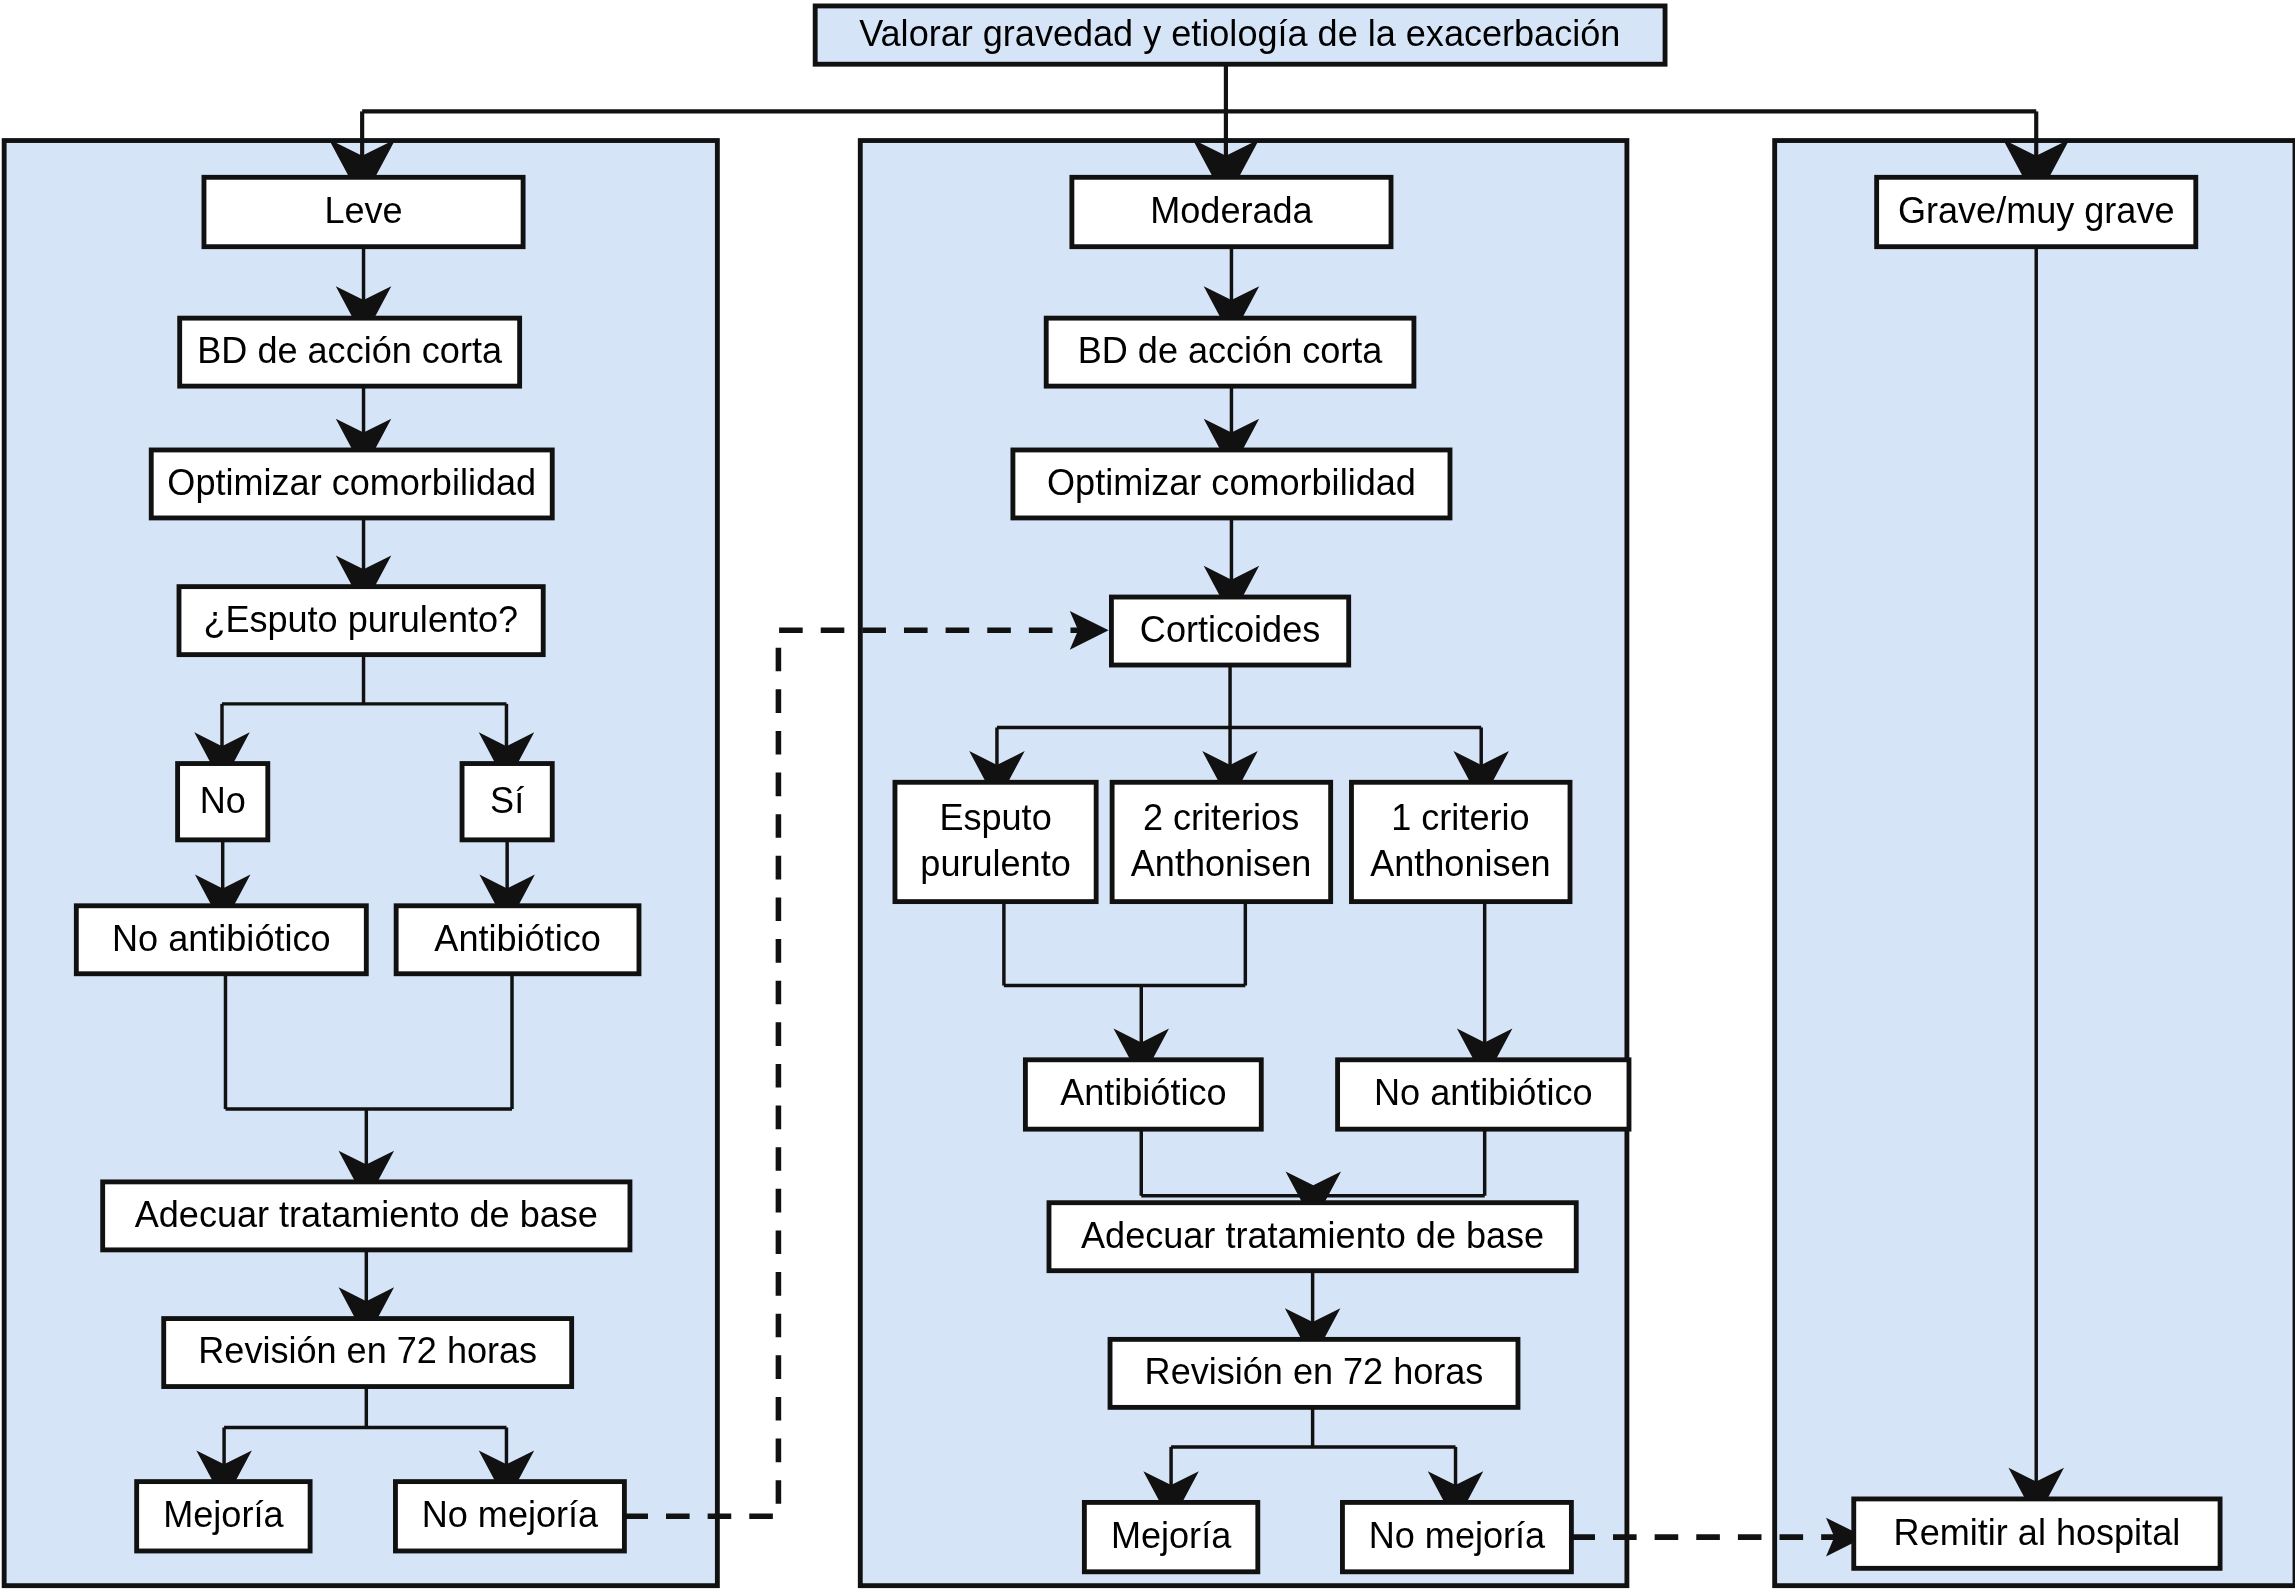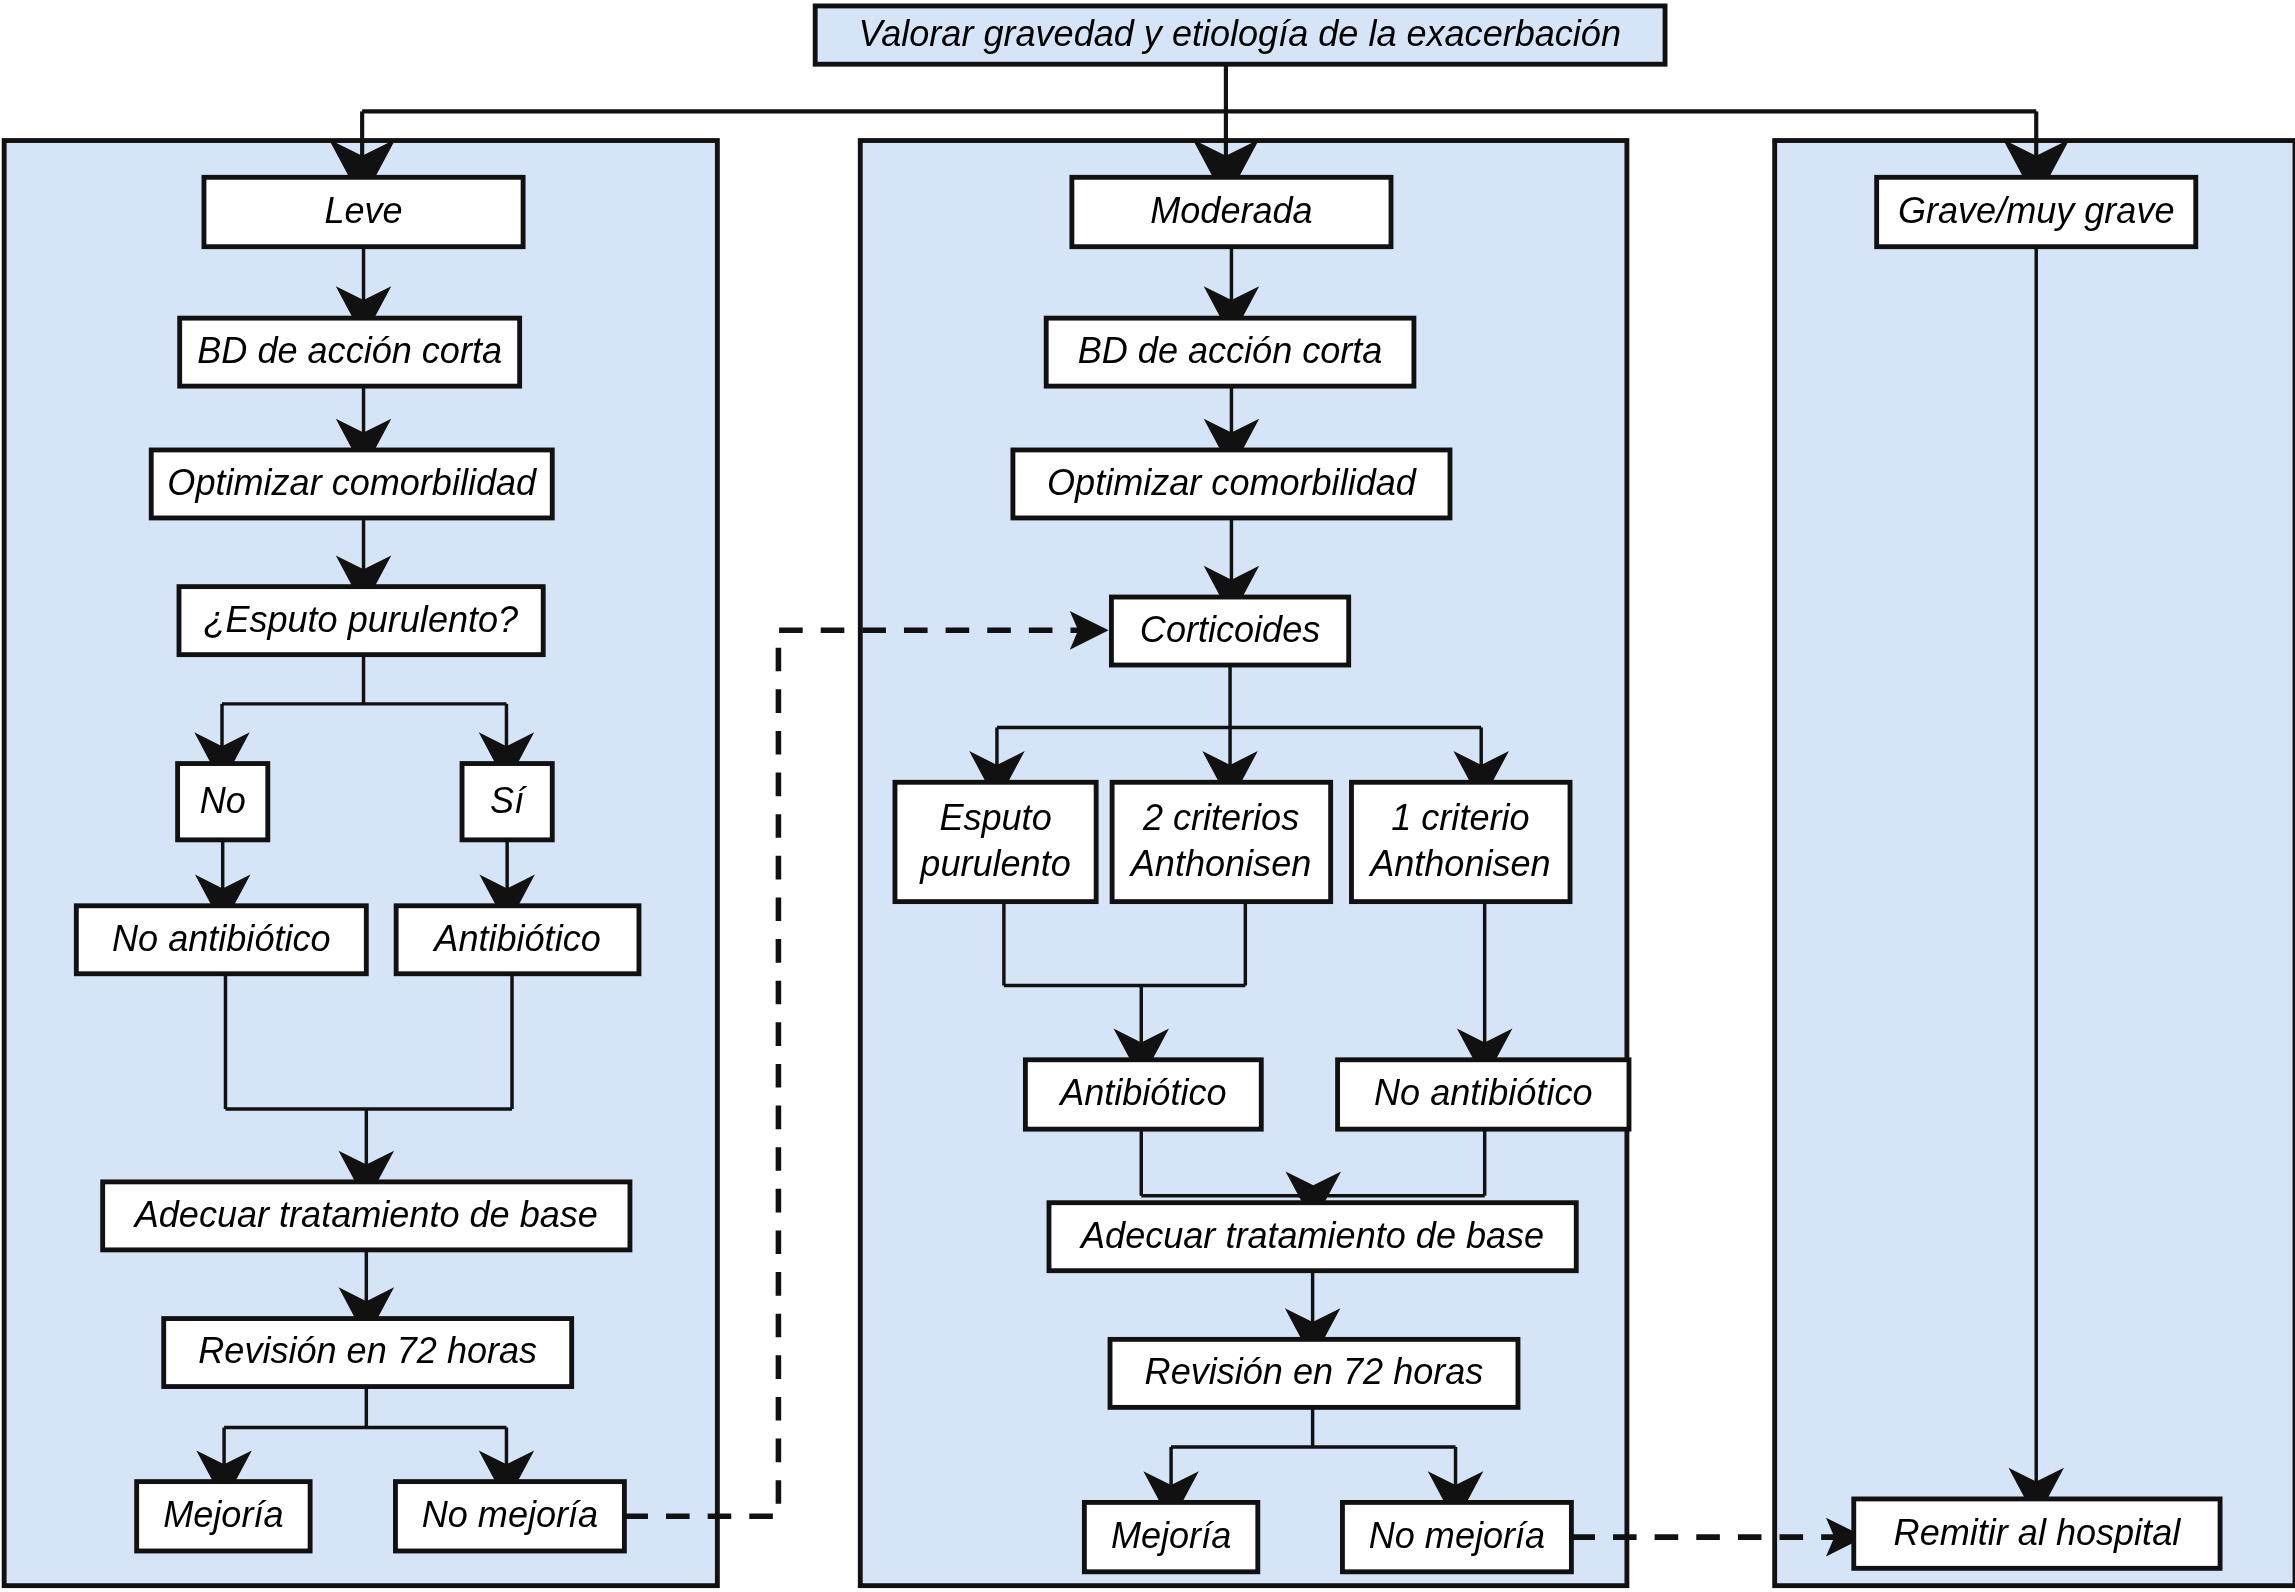--- a/index.html
+++ b/index.html
@@ -1,18 +1,18 @@
 <!DOCTYPE html>
 <html style="font-size:11px"><head>
 <meta charset="utf-8">
 <style>
   html,body{margin:0;padding:0;background:#ffffff;}
   body{width:2295px;height:1593px;overflow:hidden;
        font-family:"Liberation Sans","DejaVu Sans",sans-serif;}
-  #stage{position:relative;width:2166px;height:1593px;font-style:italic;}
+  #stage{position:relative;width:2166px;height:1593px;}
   svg{position:absolute;top:0;left:0;width:2295px;height:1593px;display:block;}
   .panel{fill:#d6e4f7;stroke:#111111;stroke-width:7;}
   .nodebox{fill:#ffffff;stroke:#111111;stroke-width:7;}
   .rootbox{fill:#d6e4f7;stroke:#111111;stroke-width:7;}
   .edge{stroke:#111111;stroke-width:6;fill:none;}
   .edge-thin{stroke:#111111;stroke-width:5;fill:none;}
   .dash{stroke:#111111;stroke-width:8;fill:none;stroke-dasharray:34 26;}
   text{font-family:"Liberation Sans","DejaVu Sans",sans-serif;
        fill:#000000;font-size:52px;}
   text.lbl{text-anchor:middle;dominant-baseline:middle;}

